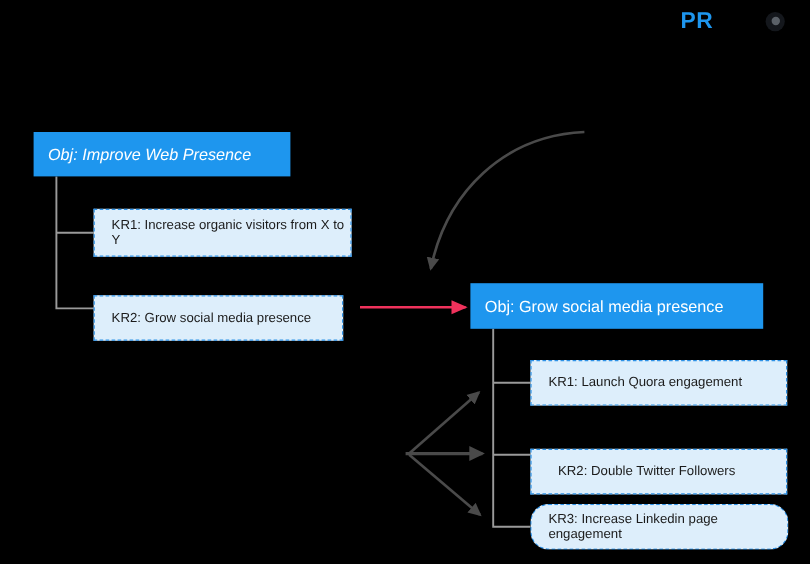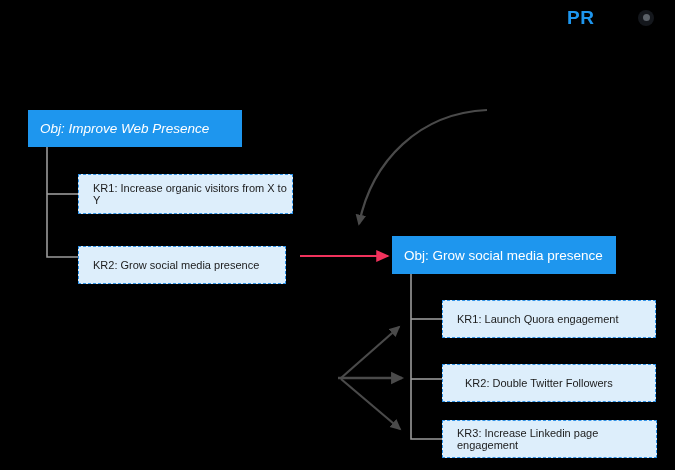--- a/index.html
+++ b/index.html
@@ -76,24 +76,24 @@
     background: #ddeefb;
     color: #1b1b1b;
     font-size: 11px;
     padding-left: 14px;
     border: 1.5px dashed #2f93e8;
   }
 
   #obj-web      { left: 28px;  top: 110px; width: 214px; height: 37px; font-style: italic; }
   #kr-web-1     { left: 78px;  top: 174px; width: 215px; height: 40px; }
   #kr-web-2     { left: 78px;  top: 246px; width: 208px; height: 38px; }
-  #obj-social   { left: 392px; top: 236px; width: 224px; height: 38px; }
+  #obj-social   { left: 392px; top: 236px; width: 244px; height: 38px; }
   #kr-social-1  { left: 442px; top: 300px; width: 214px; height: 38px; }
-  #kr-social-2  { left: 442px; top: 364px; width: 214px; height: 38px; padding-left: 22px; }
-  #kr-social-3  { left: 442px; top: 420px; width: 215px; height: 38px; }
+  #kr-social-2  { left: 442px; top: 374px; width: 214px; height: 38px; padding-left: 22px; }
+  #kr-social-3  { left: 442px; top: 420px; width: 215px; height: 38px; border-radius: 15px; }
 
   
   #wires {
     position: absolute;
     left: 0; top: 0;
     width: 675px;
     height: 470px;
     pointer-events: none;
   }
 </style>

